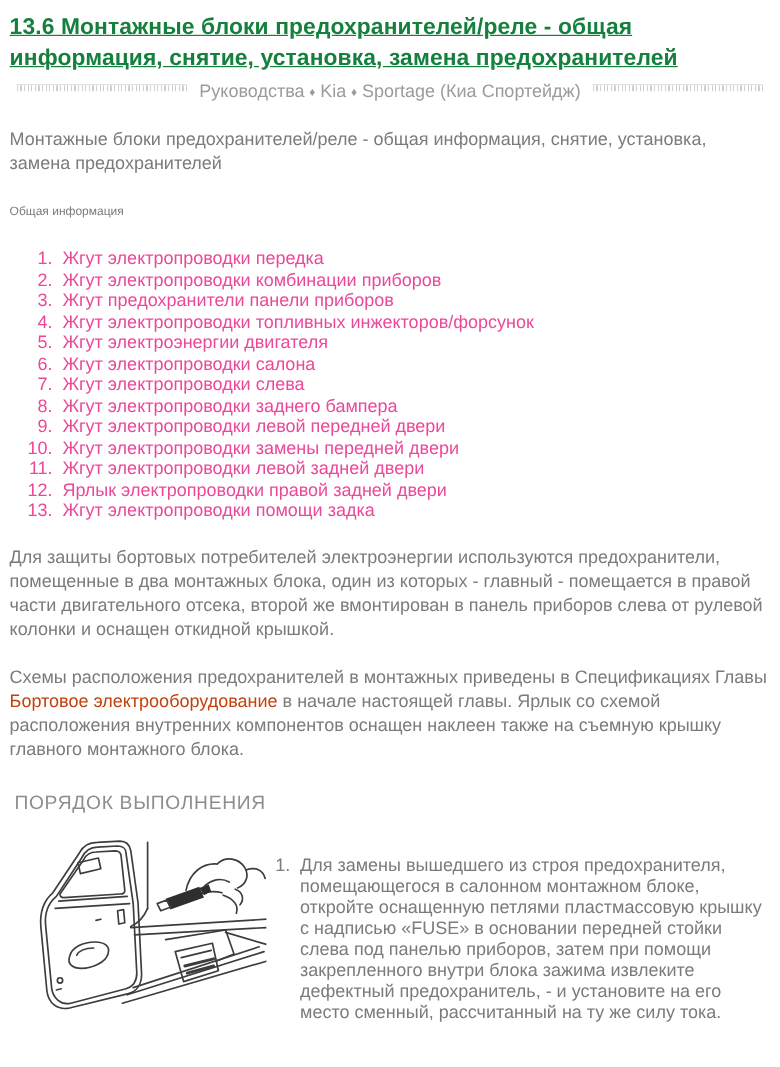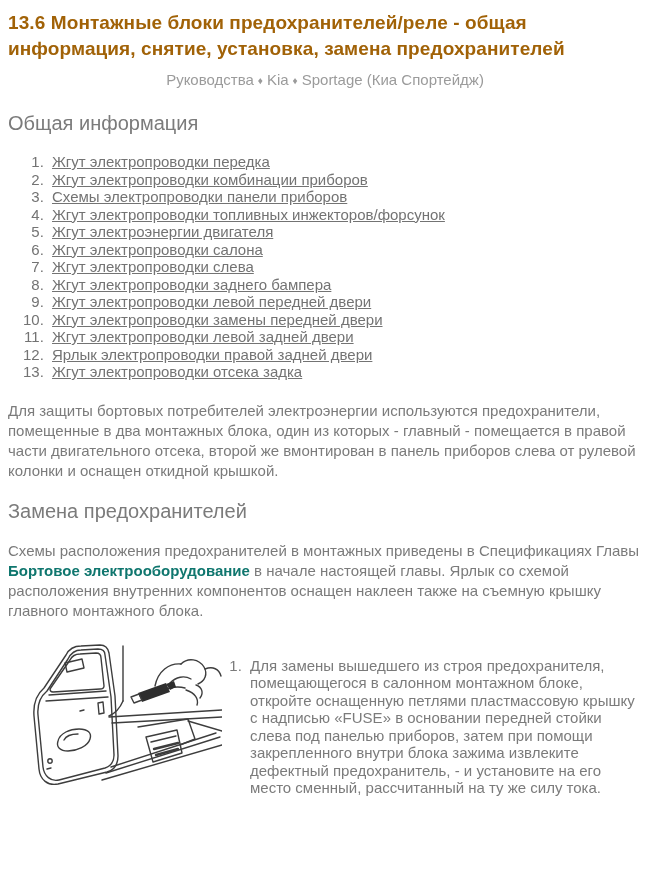--- a/index.html
+++ b/index.html
@@ -1,40 +1,40 @@
 <!DOCTYPE html>
 <html lang="ru"><head>
 <meta charset="utf-8">
 <style>
   html,body { margin:0; padding:0; background:#ffffff; }
   body { font-family:"Liberation Sans","DejaVu Sans",sans-serif; color:#7b7b7b; }
   .page { width:650px; min-height:889px; box-sizing:border-box; padding:6px 8px 10px 8px; background:#fff; }
 
   h1.title {
-    font-size:19px; line-height:26px; font-weight:bold; color:#a16207;
-    margin:4px 0 6px 0; letter-spacing:0.1px;
+    font-size:19px; line-height:26px; font-weight:bold; color:#15803d;
+    margin:4px 0 6px 0; letter-spacing:0.1px;text-decoration:underline;
   }
 
-  .breadcrumb-row { display:flex; align-items:center; margin:0 0 22px 0;flex-direction:column; }
+  .breadcrumb-row { display:flex; align-items:flex-start; margin:0 0 22px 0; }
   .rule {
     flex:1; height:5px; margin:2px 6px 0 6px;
     background:repeating-linear-gradient(90deg,#d0d0d0 0,#d0d0d0 1px,transparent 1px,transparent 3px);
     border-top:1px solid #e2e2e2;
   }
   .crumbs { white-space:nowrap; font-size:15px; color:#9b9b9b; padding:0 4px; }
   .crumbs a { color:#9b9b9b; text-decoration:none; cursor:pointer; }
   .crumbs .sep { font-size:10px; color:#9b9b9b; padding:0 4px; vertical-align:1px; }
 
   p.body-text { font-size:15px; line-height:20px; margin:0 0 20px 0; }
-  p.sub-head { font-size:20px; line-height:20px; margin:0 0 20px 0; }
-  .bold-ref { color:#0f766e; font-weight:bold;text-align:right; }
+  p.sub-head { font-size:10px; line-height:20px; margin:0 0 20px 0; }
+  .bold-ref { color:#c2410c; font-weight:normal;text-align:right; }
 
   ol.harness {
     margin:0 0 20px 0; padding:0 0 0 40px;
-    font-size:15px; line-height:17.5px; color:#737373;text-decoration:underline;
+    font-size:15px; line-height:17.5px; color:#ec4899;
   }
   ol.harness li { margin:0; padding-left:4px; }
 
   h2.procedure {
     font-size:16px; font-weight:normal; color:#8d8d8d;
     letter-spacing:0.6px; margin:26px 0 6px 0; padding-left:4px;
   }
 
   .procedure-row { display:flex; align-items:flex-start; margin-top:18px; }
   figure.illus { width:202px; flex:0 0 202px; margin:0 0 0 12px; padding:0; }
@@ -57,51 +57,52 @@
     <div class="breadcrumb-row">
       <span class="rule"></span>
       <nav class="crumbs">
         <a>Руководства</a><span class="sep">♦</span><a>Kia</a><span class="sep">♦</span><a>Sportage (Киа Спортейдж)</a>
       </nav>
       <span class="rule"></span>
     </div>
   </header>
 
   <main>
+    <p class="body-text">Монтажные блоки предохранителей/реле - общая информация, снятие, установка, замена предохранителей</p>
 
     <p class="sub-head">Общая информация</p>
 
 
     <ol class="harness">
 
     <li>Жгут электропроводки передка</li>
         <li>Жгут электропроводки комбинации приборов</li>
-        <li>Схемы электропроводки панели приборов</li>
+        <li>Жгут предохранители панели приборов</li>
         <li>Жгут электропроводки топливных инжекторов/форсунок</li>
         <li>Жгут электроэнергии двигателя</li>
         <li>Жгут электропроводки салона</li>
         <li>Жгут электропроводки слева</li>
         <li>Жгут электропроводки заднего бампера</li>
         <li>Жгут электропроводки левой передней двери</li>
         <li>Жгут электропроводки замены передней двери</li>
         <li>Жгут электропроводки левой задней двери</li>
         <li>Ярлык электропроводки правой задней двери</li>
-        <li>Жгут электропроводки отсека задка</li>
+        <li>Жгут электропроводки помощи задка</li>
       </ol>
 
     <p class="body-text">Для защиты бортовых потребителей электроэнергии используются предохранители, помещенные в два монтажных блока, один из которых - главный - помещается в правой части двигательного отсека, второй же вмонтирован в панель приборов слева от рулевой колонки и оснащен откидной крышкой.</p>
 
-    <p class="sub-head">Замена предохранителей</p>
 
     <p class="body-text">
       <span>Схемы расположения предохранителей в монтажных приведены в Спецификациях Главы</span>
       <span class="bold-ref">Бортовое электрооборудование</span>
       <span>в начале настоящей главы. Ярлык со схемой расположения внутренних компонентов оснащен наклеен также на съемную крышку главного монтажного блока.</span>
     </p>
 
+    <h2 class="procedure">ПОРЯДОК ВЫПОЛНЕНИЯ</h2>
 
     <div class="procedure-row">
 
       <figure class="illus">
         <svg width="202" height="168" viewBox="0 0 202 168" fill="none" stroke="#3d3d3d" stroke-width="1.4" stroke-linecap="round" stroke-linejoin="round">
 
           <g>
             <path d="M14,75 C13,62 17,53 24,47 L46,14 C49,8 55,5 61,5 L80,4 C85,4 88,7 89,12 L95,55 L98,115 C98,123 94,129 87,131 L38,143 C28,145 20,139 19,128 Z"></path>
             <path d="M18,74 C17,63 21,55 27,50 L48,18 C51,12 56,9 61,9 L78,8 C82,8 85,10 85,14 L91,56 L94,114 C94,120 91,125 85,127 L39,139 C31,141 24,135 23,126 Z"></path>
             <path d="M30,48 L50,19 C52,15 56,13 60,13 L76,12 C79,12 81,14 81,17 L84,45 C84,47 82,48 80,48 L33,51 C31,51 30,50 30,48 Z"></path>

